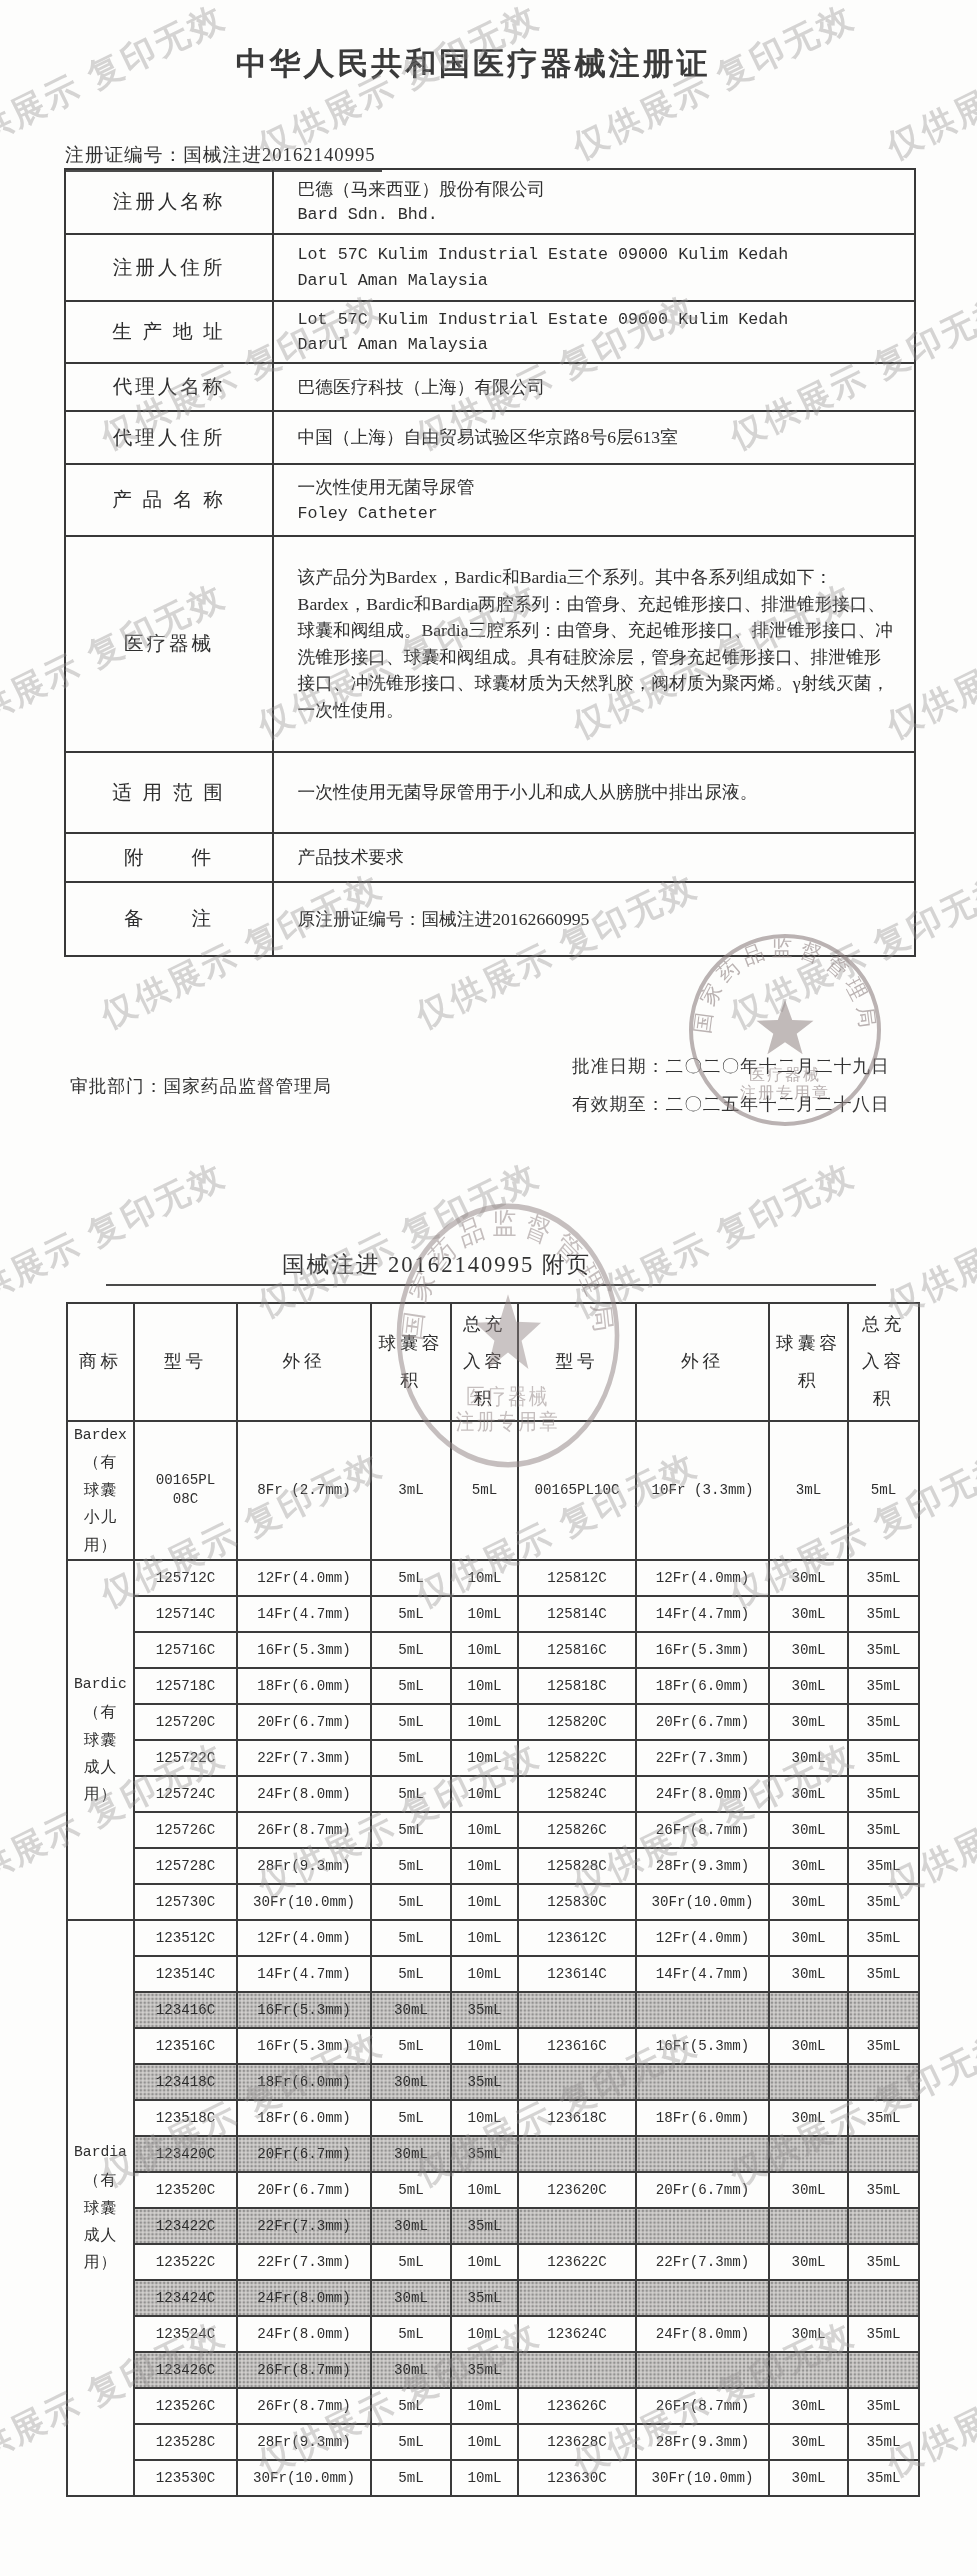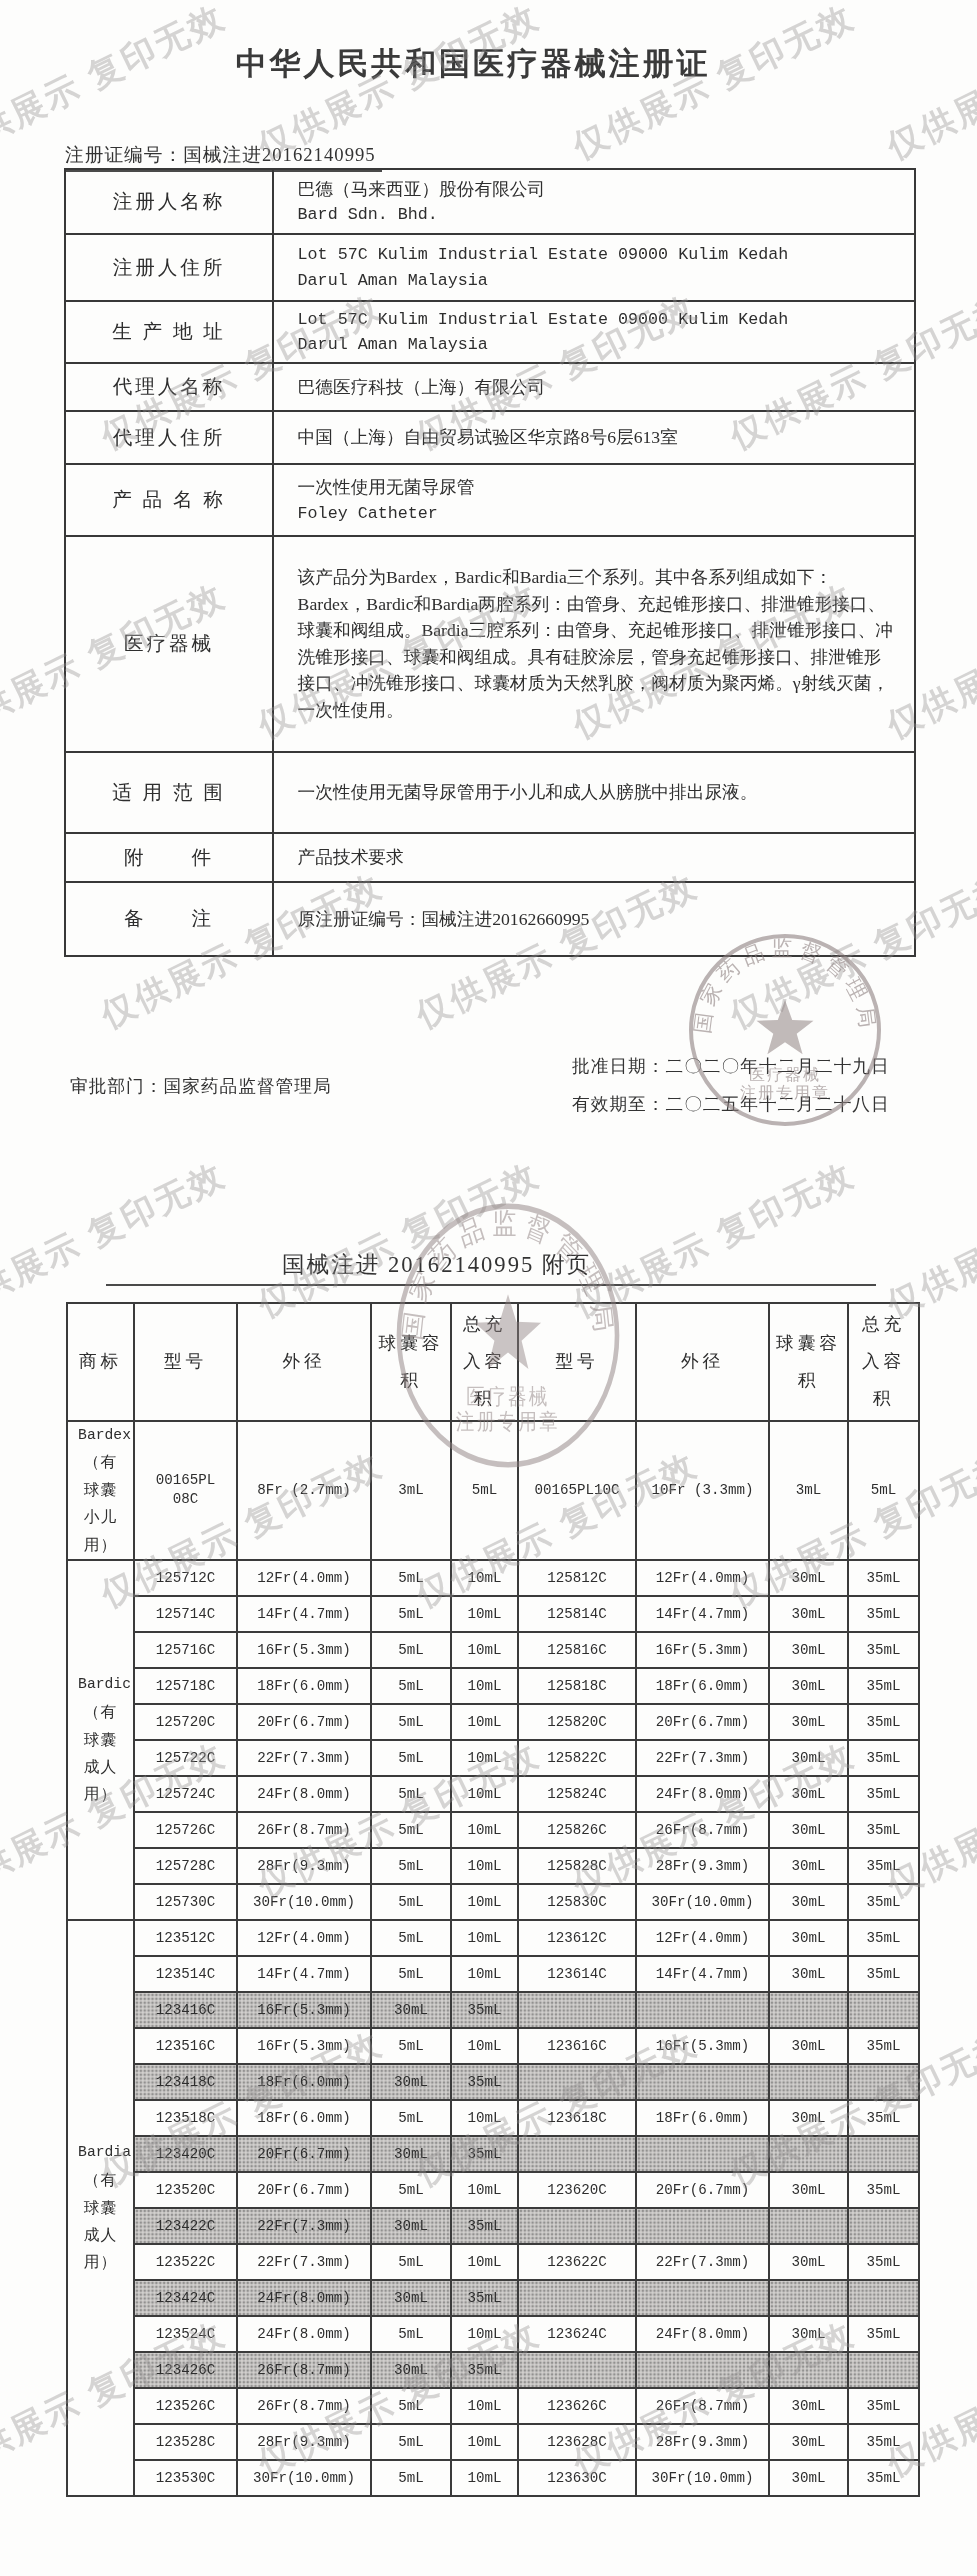--- a/index.html
+++ b/index.html
@@ -70,21 +70,21 @@
   .attach tbody tr{height:36px;}
   .attach tbody tr.tall{height:134px;}
   .attach td{
     font-family:"Liberation Mono","DejaVu Sans Mono",monospace;
     font-size:14.2px;letter-spacing:0;line-height:1.35;padding:1px 2px;
   }
   .attach td.brand{
     font-family:"Liberation Serif","DejaVu Serif",serif;
     font-size:15.7px;line-height:1.75;letter-spacing:1px;
   }
-  .attach td.brand .latin{font-size:14.7px;text-align:right;}
+  .attach td.brand .latin{font-size:14.7px;}
   .attach tbody tr.shaded td{
     background-color:#d2d0ce;
     background-image:radial-gradient(circle,rgba(82,82,82,.5) 1px,transparent 1.7px);
     background-size:3.9px 3.9px;
   }
 </style>
 </head>
 <body>
 
 <div class="document">

